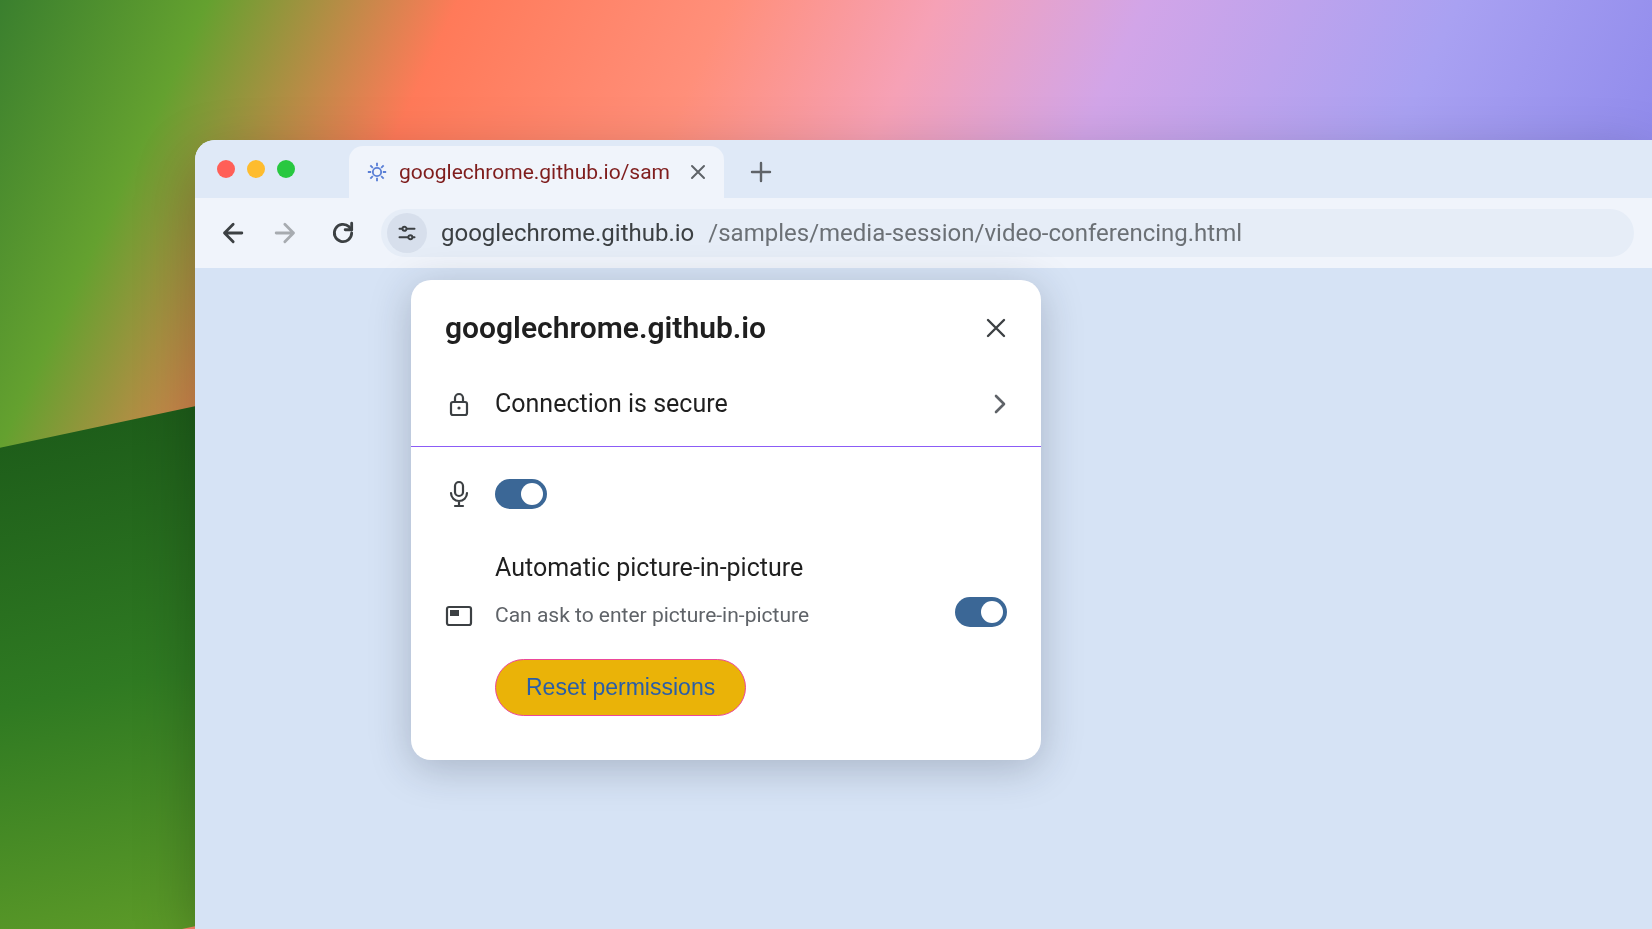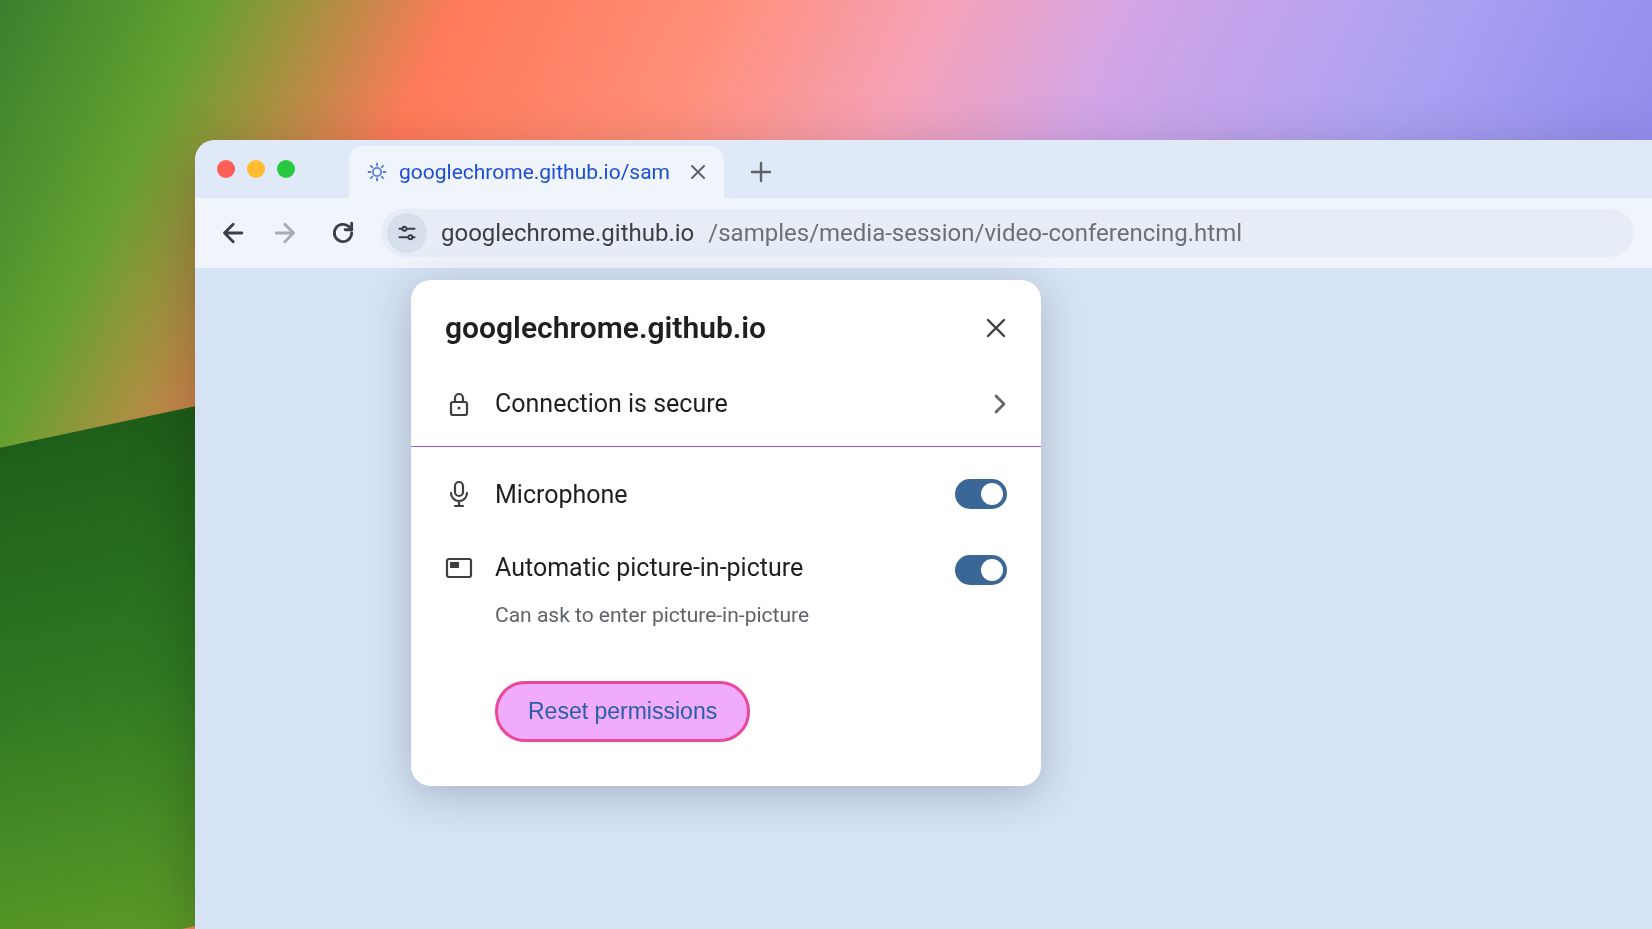--- a/index.html
+++ b/index.html
@@ -10,21 +10,21 @@
       #f6a1b6 45%, #d2a5e8 55%, #a9a1f2 70%, #8c87eb 85%, #7d78e6 100%);
   }
   .wall-dark { position:absolute; left:0; top:420px; width:260px; height:520px; background:linear-gradient(180deg,#1e5e1a,#2f7a22,#5c9a28); transform:skewY(-12deg); }
   .browser { position: absolute; left: 195px; top: 140px; right: 0; bottom: 0; background: #dfe9f7; border-top-left-radius: 20px; box-shadow: 0 20px 60px rgba(0,0,0,.25); overflow: hidden; }
   .tabstrip { height: 58px; background:#dfe9f7; display:flex; align-items:flex-end; padding-left:14px; position:relative; }
   .traffic { display:flex; gap:12px; align-items:center; position:absolute; left:22px; top:20px; }
   .dot { width:18px; height:18px; border-radius:50%; }
   .dot.red{background:#ff5f57;} .dot.yellow{background:#febc2e;} .dot.green{background:#28c840;}
   .tab { margin-left:140px; height:52px; background:#f0f4fb; border-top-left-radius:14px; border-top-right-radius:14px; padding:0 18px; display:flex; align-items:center; gap:12px; max-width:470px; position:relative; }
   .tab .fav { width:20px; height:20px; }
-  .tab .title { font-size:21px; color:#1d4ed8; white-space:nowrap; overflow:hidden; text-overflow:ellipsis; max-width:320px; }
+  .tab .title { font-size:21px; color:#7f1d1d; white-space:nowrap; overflow:hidden; text-overflow:ellipsis; max-width:320px; }
   .tab .close { margin-left:8px; color:#5f6368; font-size:20px; }
   .newtab { margin-left:26px; color:#5f6368; font-size:28px; height:52px; display:flex; align-items:center; }
   .toolbar { height:70px; background:#f0f4fb; display:flex; align-items:center; gap:20px; padding:0 18px; }
   .navbtn { width:36px; height:36px; display:flex; align-items:center; justify-content:center; color:#5f6368; border-radius:50%; }
   .navbtn.disabled{opacity:.4;}
   .omnibox { flex:1; height:48px; background:#e6edf7; border-radius:24px; display:flex; align-items:center; padding:0 10px 0 6px; gap:14px; font-size:24px; color:#3c4043; }
   .tune { width:40px; height:40px; border-radius:50%; background:#d7dfec; display:flex; align-items:center; justify-content:center; }
   .url-dim{ color:#6b7075; }
   .viewport { position:absolute; left:0; right:0; top:128px; bottom:0; background:#d6e3f5; }
   .popup { position:absolute; left:216px; top:140px; width:630px; background:#fff; border-radius:20px; box-shadow:0 8px 40px rgba(30,40,60,.25); padding:30px 0 44px; }
@@ -32,21 +32,21 @@
   .p-title { font-size:30px; font-weight:600; color:#1f1f1f; }
   .p-close { color:#3c4043; }
   .p-row { display:flex; align-items:center; gap:22px; padding:22px 34px; }
   .p-row.secure { border-bottom:1px solid #8b5cf6; padding-bottom:28px; margin-bottom:10px; }
   .p-ico { width:28px; display:flex; justify-content:center; color:#3c4043; }
   .p-label { font-size:25px; color:#1f1f1f; flex:1; }
   .p-sub { font-size:21px; color:#5f6368; margin-top:21px; }
   .chev { color:#5f6368; }
   .toggle { width:52px; height:30px; border-radius:15px; background:#3b6796; position:relative; }
   .toggle::after{content:"";position:absolute;right:4px;top:4px;width:22px;height:22px;border-radius:50%;background:#fff;}
-  .reset { margin:32px 0 0 84px; border:3px solid #ec4899; color:#2a5ea8; background:#f0abfc; font-size:23px; padding:14px 30px; border-radius:30px; }
+  .reset { margin:10px 0 0 84px; border:1px solid #ec4899; color:#2a5ea8; background:#eab308; font-size:23px; padding:14px 30px; border-radius:30px; }
   svg{display:block;}
 </style>
 </head>
 <body>
 
 <div class="wallpaper"></div>
 <div class="wall-dark"></div>
 
 <div class="browser">
   <div class="tabstrip">
@@ -139,25 +139,24 @@
     </div>
 
 
     <div class="p-row">
       <div class="p-ico">
         <svg width="22" height="28" viewBox="0 0 22 28">
             <rect x="7" y="2" width="8" height="14" rx="4" fill="none" stroke="#3c4043" stroke-width="2.2"></rect>
             <path d="M3 13a8 8 0 0 0 16 0M11 21v5M7 26h8" fill="none" stroke="#3c4043" stroke-width="2.2" stroke-linecap="round"></path>
           </svg>
       </div>
-      <div class="p-label">Microphone</div>
       <div class="toggle"></div>
     </div>
 
-    <div class="p-row" style="align-items:flex-start;">
+    <div class="p-row" style="align-items:flex-end;">
       <div class="p-ico" style="margin-top:4px;">
         <svg width="28" height="22" viewBox="0 0 28 22">
             <rect x="2" y="2" width="24" height="18" rx="2" fill="none" stroke="#3c4043" stroke-width="2.2"></rect>
             <rect x="5" y="5" width="9" height="6" fill="#3c4043"></rect>
           </svg>
       </div>
       <div style="flex:1;">
         <div class="p-label">Automatic picture-in-picture</div>
         <div class="p-sub">Can ask to enter picture-in-picture</div>
       </div>

